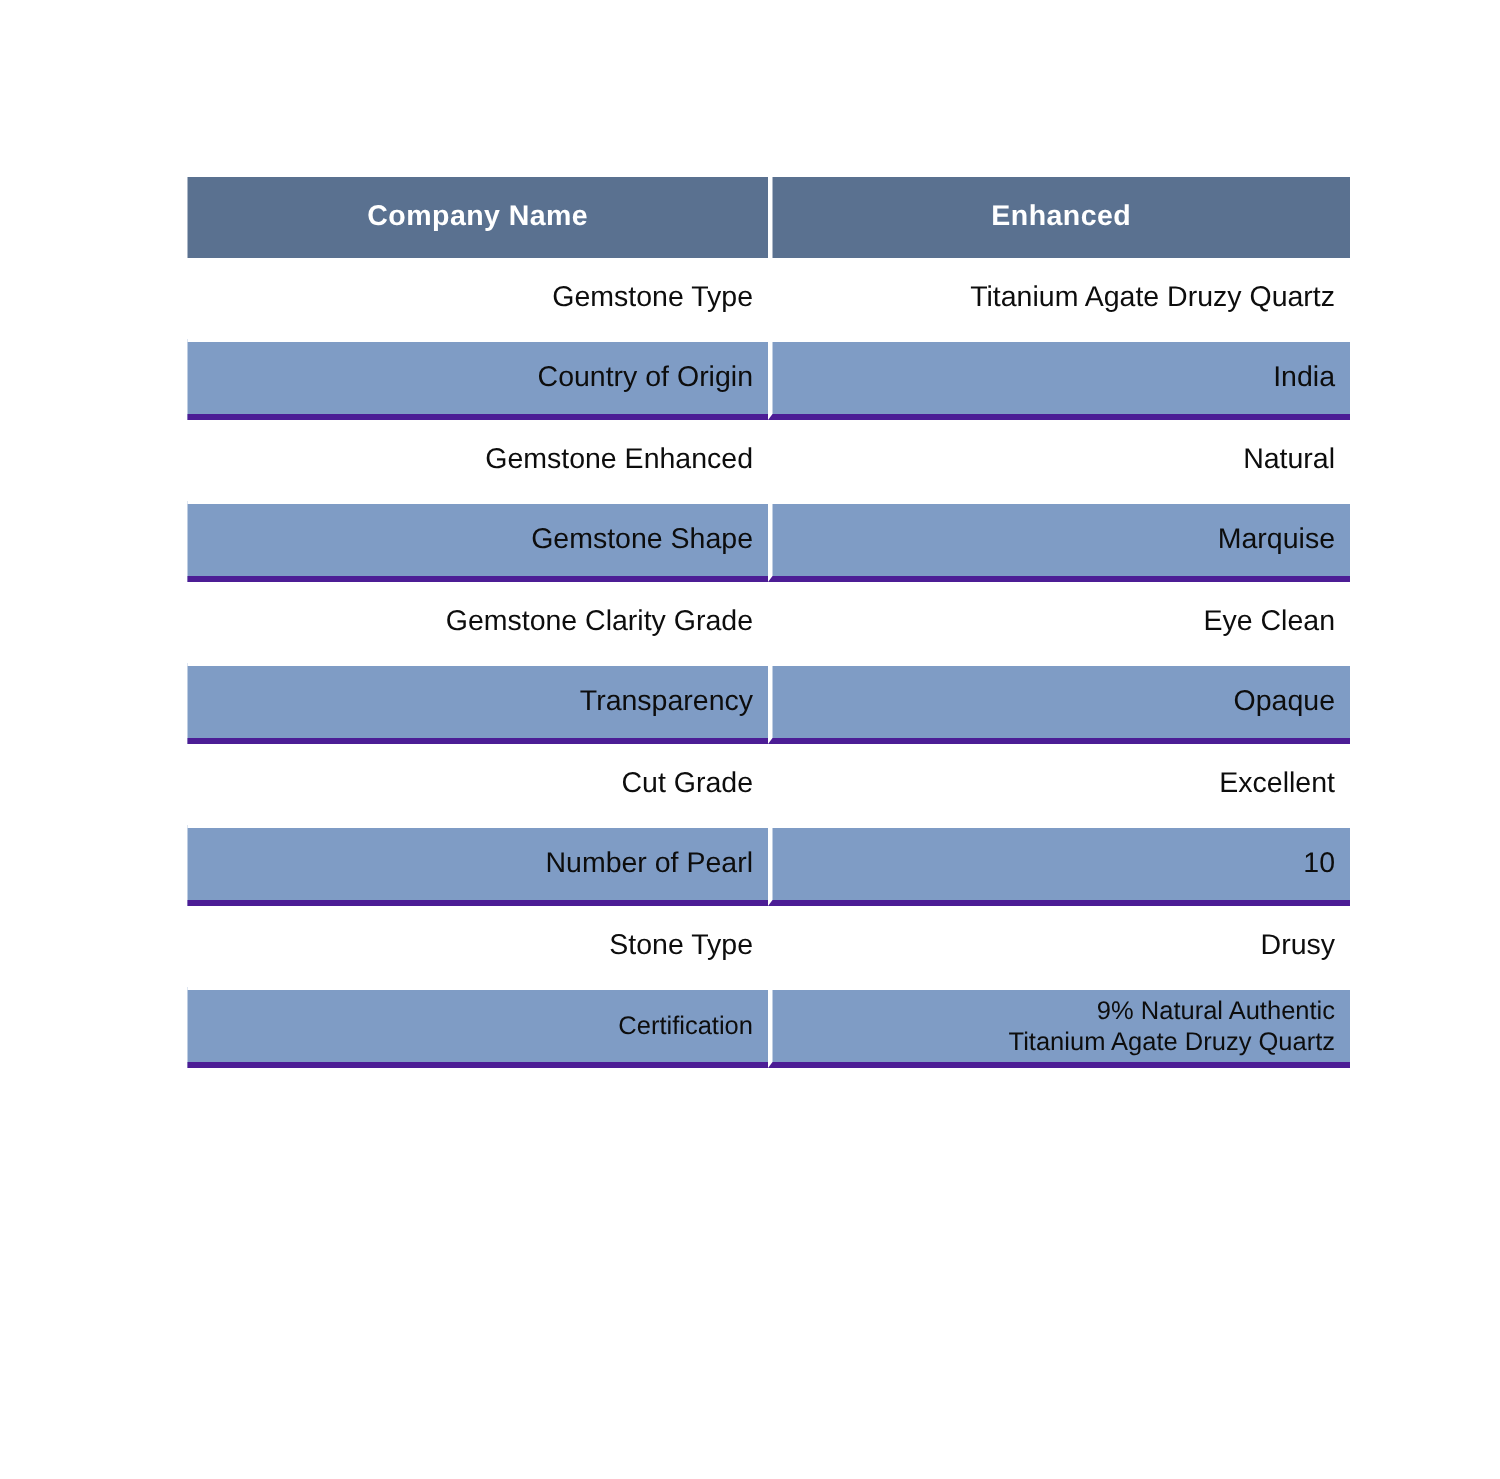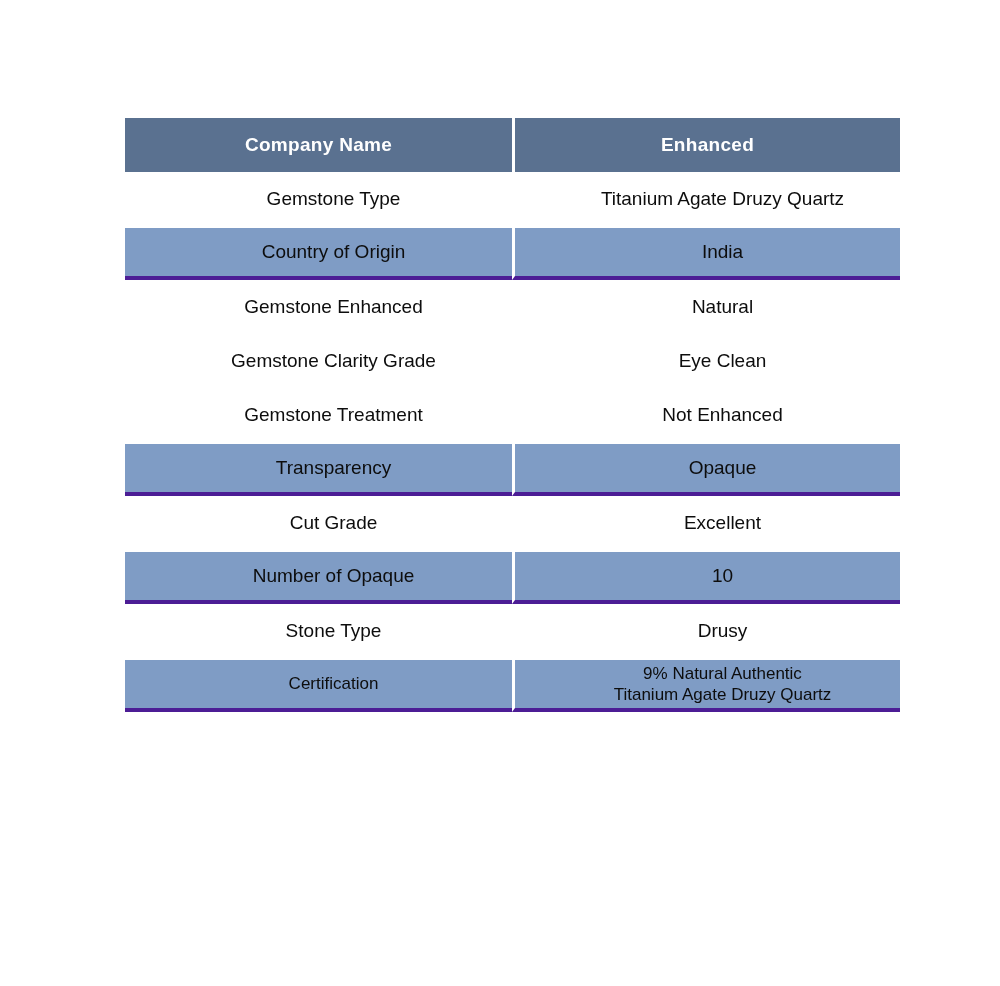--- a/index.html
+++ b/index.html
@@ -23,21 +23,21 @@
       width: 775px;
       border-collapse: separate;
       border-spacing: 0;
       table-layout: fixed;
     }
     col.c1 { width: 387px; }
     col.c2 { width: 388px; }
     th, td {
       height: 54px;
       vertical-align: middle;
-      text-align: center;
+      text-align: right;
       font-size: 19px;
       color: #0d0d0d;
       padding: 0 10px 0 40px;
       overflow: hidden;
     }
     thead th {
       background: var(--header-bg, #5a7190);
       color: var(--header-text, #ffffff);
       font-weight: 700;
       text-align: center;
@@ -84,38 +84,38 @@
           <td class="value-col value-cell">Titanium Agate Druzy Quartz</td>
         </tr>
         <tr class="alt">
           <td class="label-col label-cell">Country of Origin</td>
           <td class="value-col value-cell">India</td>
         </tr>
         <tr class="plain">
           <td class="label-col label-cell">Gemstone Enhanced</td>
           <td class="value-col value-cell">Natural</td>
         </tr>
+        <tr class="alt">
+          <td class="label-col label-cell">Gemstone Shape</td>
+          <td class="value-col value-cell">Marquise</td>
+        </tr>
         <tr class="plain">
           <td class="label-col label-cell">Gemstone Clarity Grade</td>
           <td class="value-col value-cell">Eye Clean</td>
-        </tr>
-        <tr class="plain">
-          <td class="label-col label-cell">Gemstone Treatment</td>
-          <td class="value-col value-cell">Not Enhanced</td>
         </tr>
         <tr class="alt">
           <td class="label-col label-cell">Transparency</td>
           <td class="value-col value-cell">Opaque</td>
         </tr>
         <tr class="plain">
           <td class="label-col label-cell">Cut Grade</td>
           <td class="value-col value-cell">Excellent</td>
         </tr>
         <tr class="alt">
-          <td class="label-col label-cell">Number of Opaque</td>
+          <td class="label-col label-cell">Number of Pearl</td>
           <td class="value-col value-cell">10</td>
         </tr>
         <tr class="plain">
           <td class="label-col label-cell">Stone Type</td>
           <td class="value-col value-cell">Drusy</td>
         </tr>
         <tr class="alt small-text">
           <td class="label-col label-cell">Certification</td>
           <td class="value-col value-cell">9% Natural Authentic
 Titanium Agate Druzy Quartz</td>

